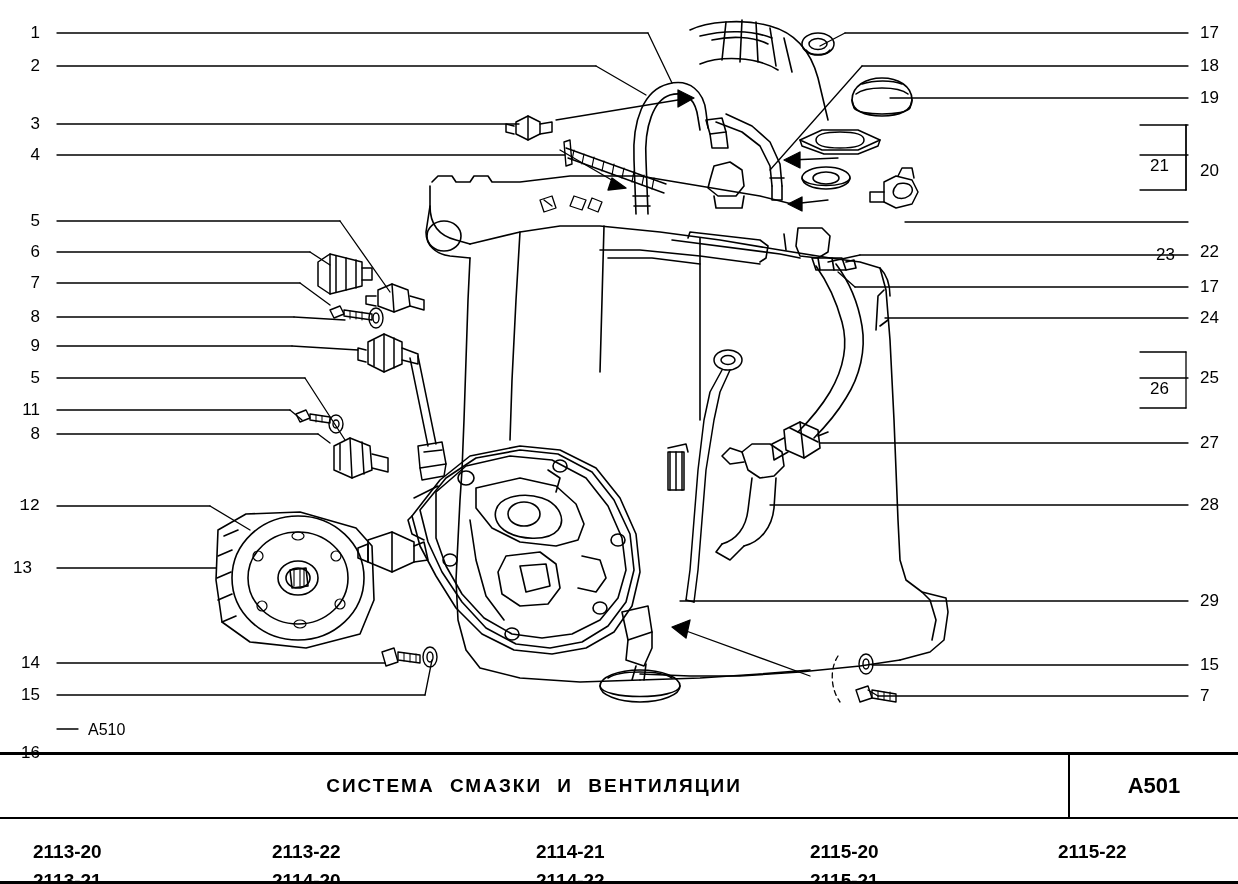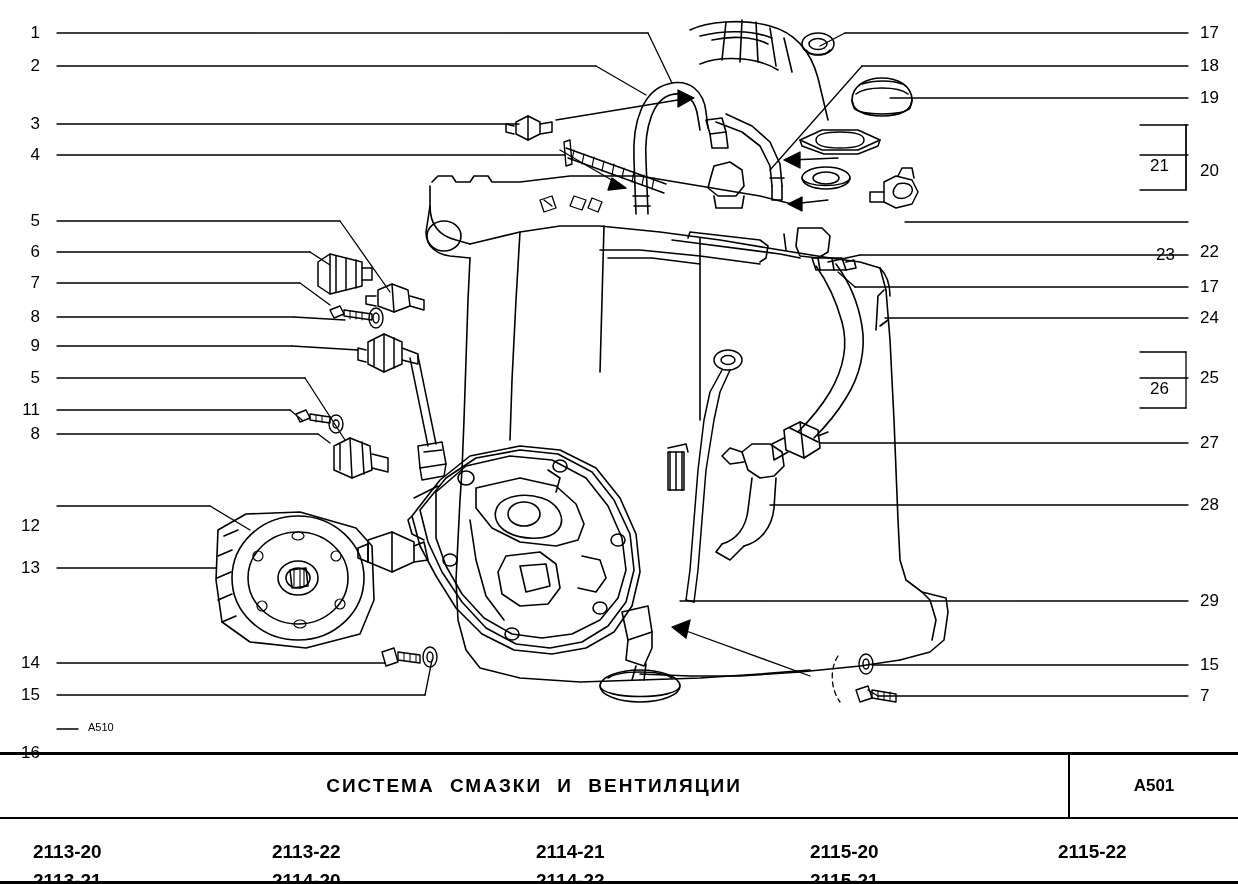--- a/index.html
+++ b/index.html
@@ -38,21 +38,21 @@
     font-weight: normal;
     font-family: "Liberation Sans", sans-serif;
     line-height: 1;
     white-space: nowrap;
   }
   .callout.left  { text-align: right; }
   .callout.right { text-align: left; }
 
   .plate-label {
     position: absolute;
-    font-size: 11px;
+    font-size: 16px;
     font-family: "Liberation Sans", sans-serif;
     white-space: nowrap;
   }
 
   
   #titleblock {
     position: absolute;
     left: 0;
     top: 752px;
     width: 1238px;
@@ -78,21 +78,21 @@
     word-spacing: 8px;
   }
   #title-code-cell {
     width: 170px;
     box-sizing: border-box;
     border-left: 2px solid #000;
     height: 100%;
     display: flex;
     align-items: center;
     justify-content: center;
-    font-size: 17px;
+    font-size: 22px;
     font-weight: bold;
   }
   #models-row {
     position: relative;
     height: 80px;
     display: flex;
     align-items: center;
     padding: 0 0 0 0;
   }
   .model-col {
@@ -563,22 +563,22 @@
     <div class="callout left" style="left:22px;  top:115px; width:18px;">3</div>
     <div class="callout left" style="left:22px;  top:146px; width:18px;">4</div>
     <div class="callout left" style="left:22px;  top:212px; width:18px;">5</div>
     <div class="callout left" style="left:22px;  top:243px; width:18px;">6</div>
     <div class="callout left" style="left:22px;  top:274px; width:18px;">7</div>
     <div class="callout left" style="left:22px;  top:308px; width:18px;">8</div>
     <div class="callout left" style="left:22px;  top:337px; width:18px;">9</div>
     <div class="callout left" style="left:14px;  top:369px; width:26px;">5</div>
     <div class="callout left" style="left:14px;  top:401px; width:26px;">11</div>
     <div class="callout left" style="left:22px;  top:425px; width:18px;">8</div>
-    <div class="callout left" style="left:14px;  top:517px; width:26px;">12</div>
-    <div class="callout left" style="left:14px;  top:559px; width:26px;text-align:right;">13</div>
+    <div class="callout left" style="left:14px;  top:497px; width:26px;font-family:Liberation Mono, monospace;">12</div>
+    <div class="callout left" style="left:6px;  top:559px; width:26px;text-align:right;">13</div>
     <div class="callout left" style="left:14px;  top:654px; width:26px;">14</div>
     <div class="callout left" style="left:14px;  top:686px; width:26px;">15</div>
     <div class="callout left" style="left:14px;  top:720px; width:26px;margin-top:24px;">16</div>
 
     <div class="plate-label" style="left:88px; top:721px;">A510</div>
 
     <div class="callout right" style="left:1200px; top:24px;">17</div>
     <div class="callout right" style="left:1200px; top:57px;">18</div>
     <div class="callout right" style="left:1200px; top:89px;">19</div>
     <div class="callout right" style="left:1200px; top:146px;margin-top:16px;">20</div>

